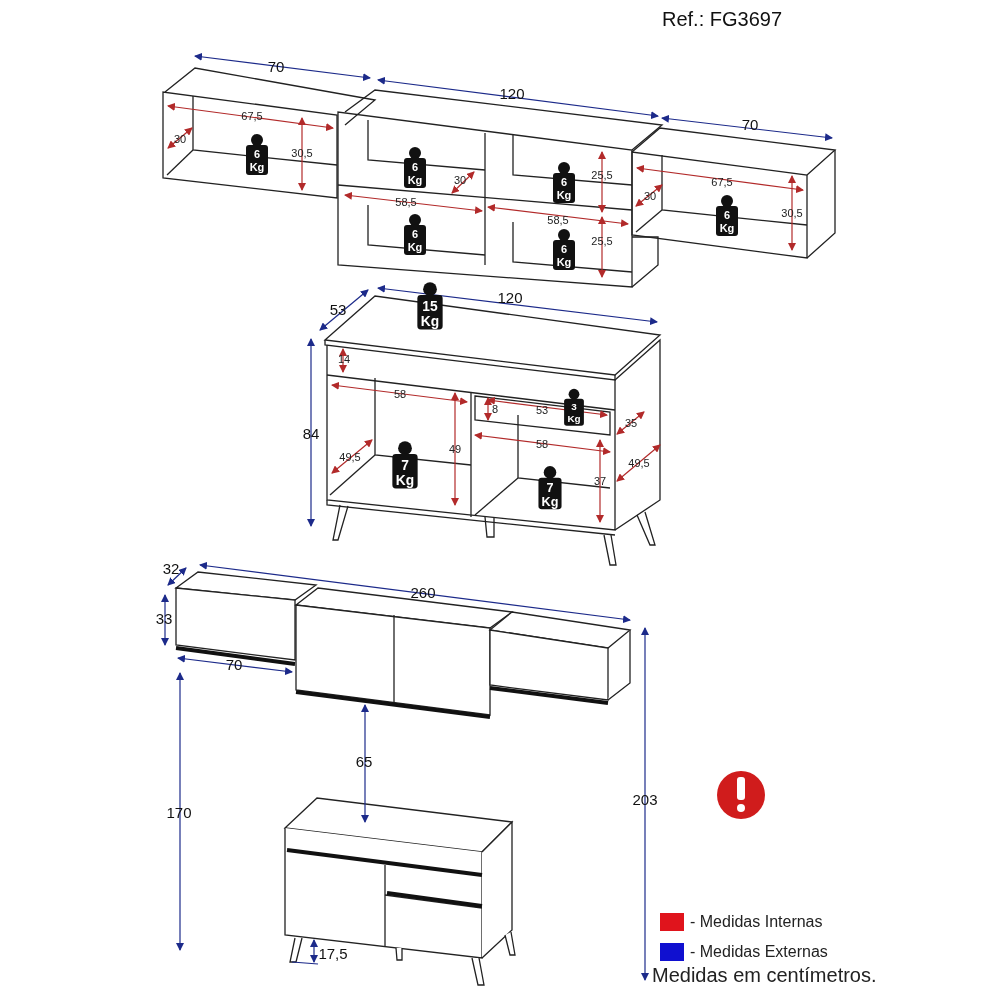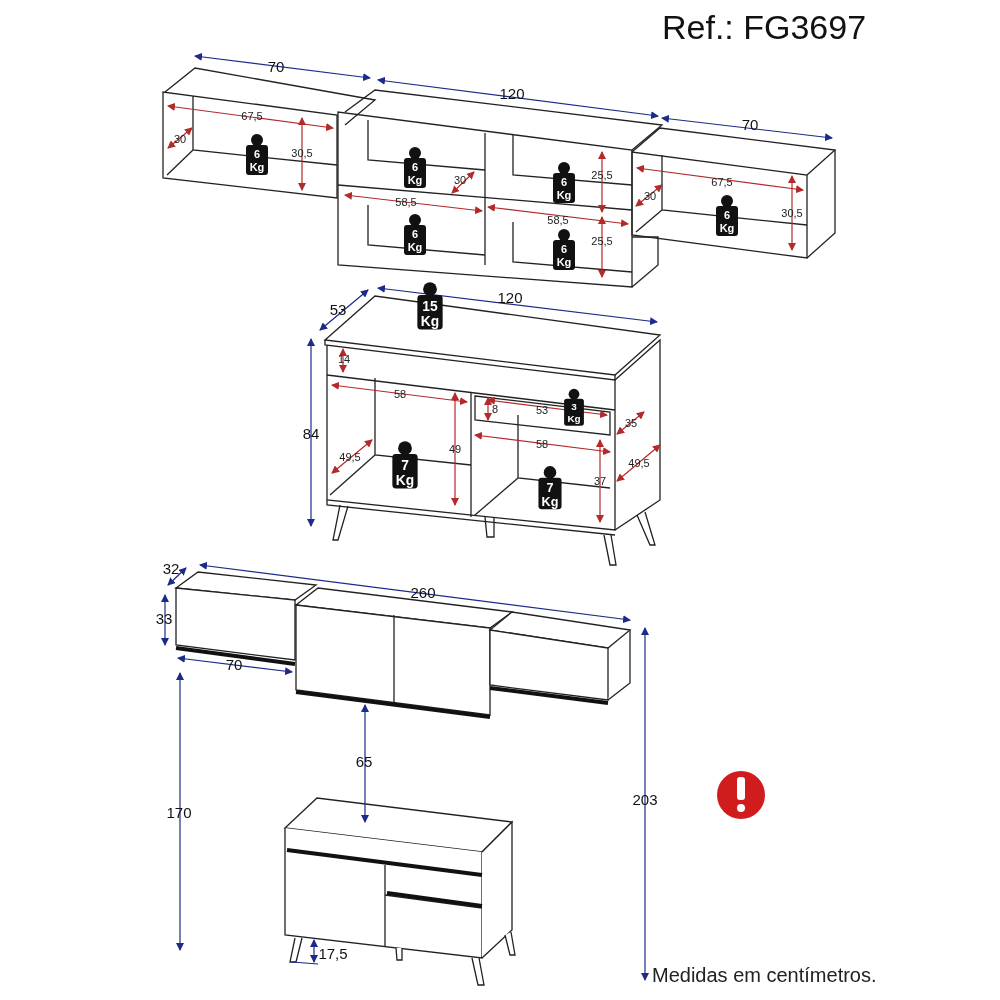--- a/index.html
+++ b/index.html
@@ -1,18 +1,18 @@
 <!DOCTYPE html>
 <html><head>
 <meta charset="utf-8">
 <style>
   html,body{margin:0;padding:0;background:#fff;}
   body{width:1000px;height:1000px;position:relative;overflow:hidden;font-family:"Liberation Sans",sans-serif;}
   #stage{position:absolute;left:0;top:0;width:1000px;height:1000px;}
-  .ref{position:absolute;left:662px;top:8px;font-size:34px;color:#111;font-family:"Liberation Sans",sans-serif;}
+  .ref{position:absolute;left:662px;top:8px;font-size:20px;color:#111;font-family:"Liberation Sans",sans-serif;}
   svg text{font-family:"Liberation Sans",sans-serif;}
   .warn{position:absolute;left:654px;top:815px;width:176px;height:42px;border:3px dashed #c0272d;box-sizing:border-box;text-align:center;background:#fff;}
   .warn .l1{font-size:12px;color:#222;margin-top:6px;display:block;}
   .warn .l2{font-size:11px;font-weight:bold;color:#222;display:block;}
   .legend{position:absolute;left:660px;top:907px;font-size:16px;color:#222;}
   .legend .row{display:flex;align-items:center;height:30px;}
   .legend .sw{width:24px;height:18px;margin-right:6px;}
   .note{position:absolute;left:652px;top:964px;font-size:20px;color:#222;}
 </style>
 </head>
@@ -262,14 +262,24 @@
     </g>
 
     <g>
       <circle cx="741" cy="795" r="24" fill="#d01c1c"></circle>
       <rect x="737" y="777" width="8" height="23" rx="3" fill="#fff"></rect>
       <circle cx="741" cy="808" r="4" fill="#fff"></circle>
     </g>
   </svg>
 
 
+  <div class="legend">
+    <div class="row">
+      <span class="sw" style="background:#e0141c"></span>
+      <span>- Medidas Internas</span>
+    </div>
+    <div class="row">
+      <span class="sw" style="background:#1010d0"></span>
+      <span>- Medidas Externas</span>
+    </div>
+  </div>
   <div class="note">Medidas em centímetros.</div>
 </div>
 
 </body></html>

